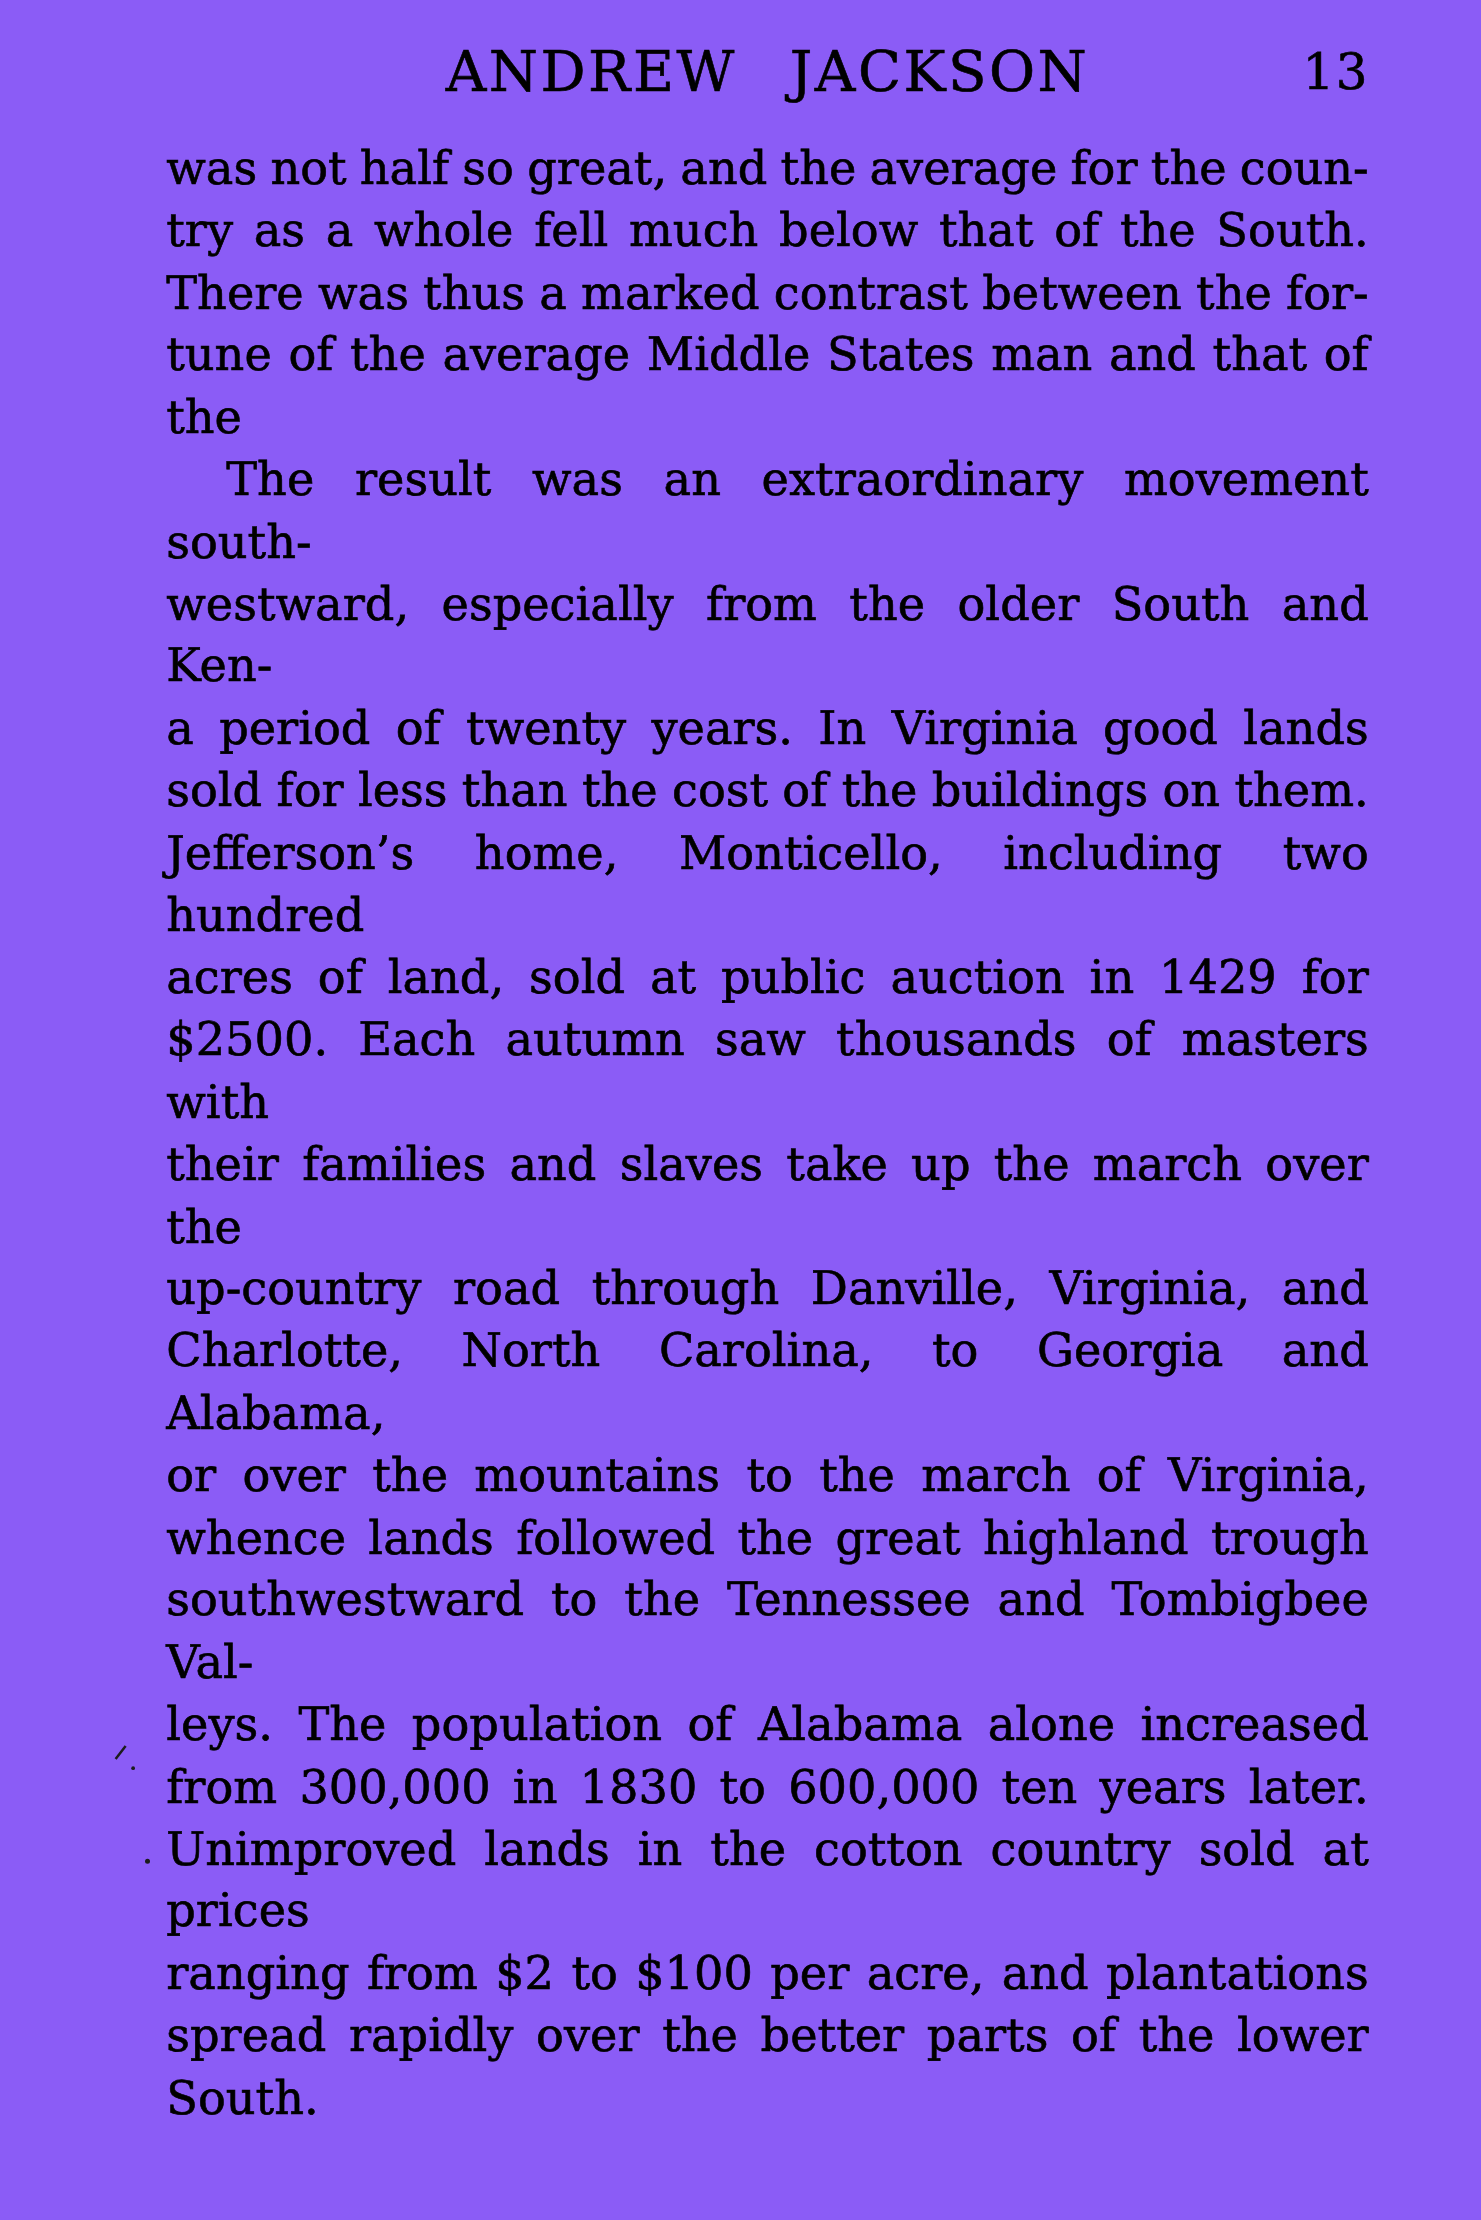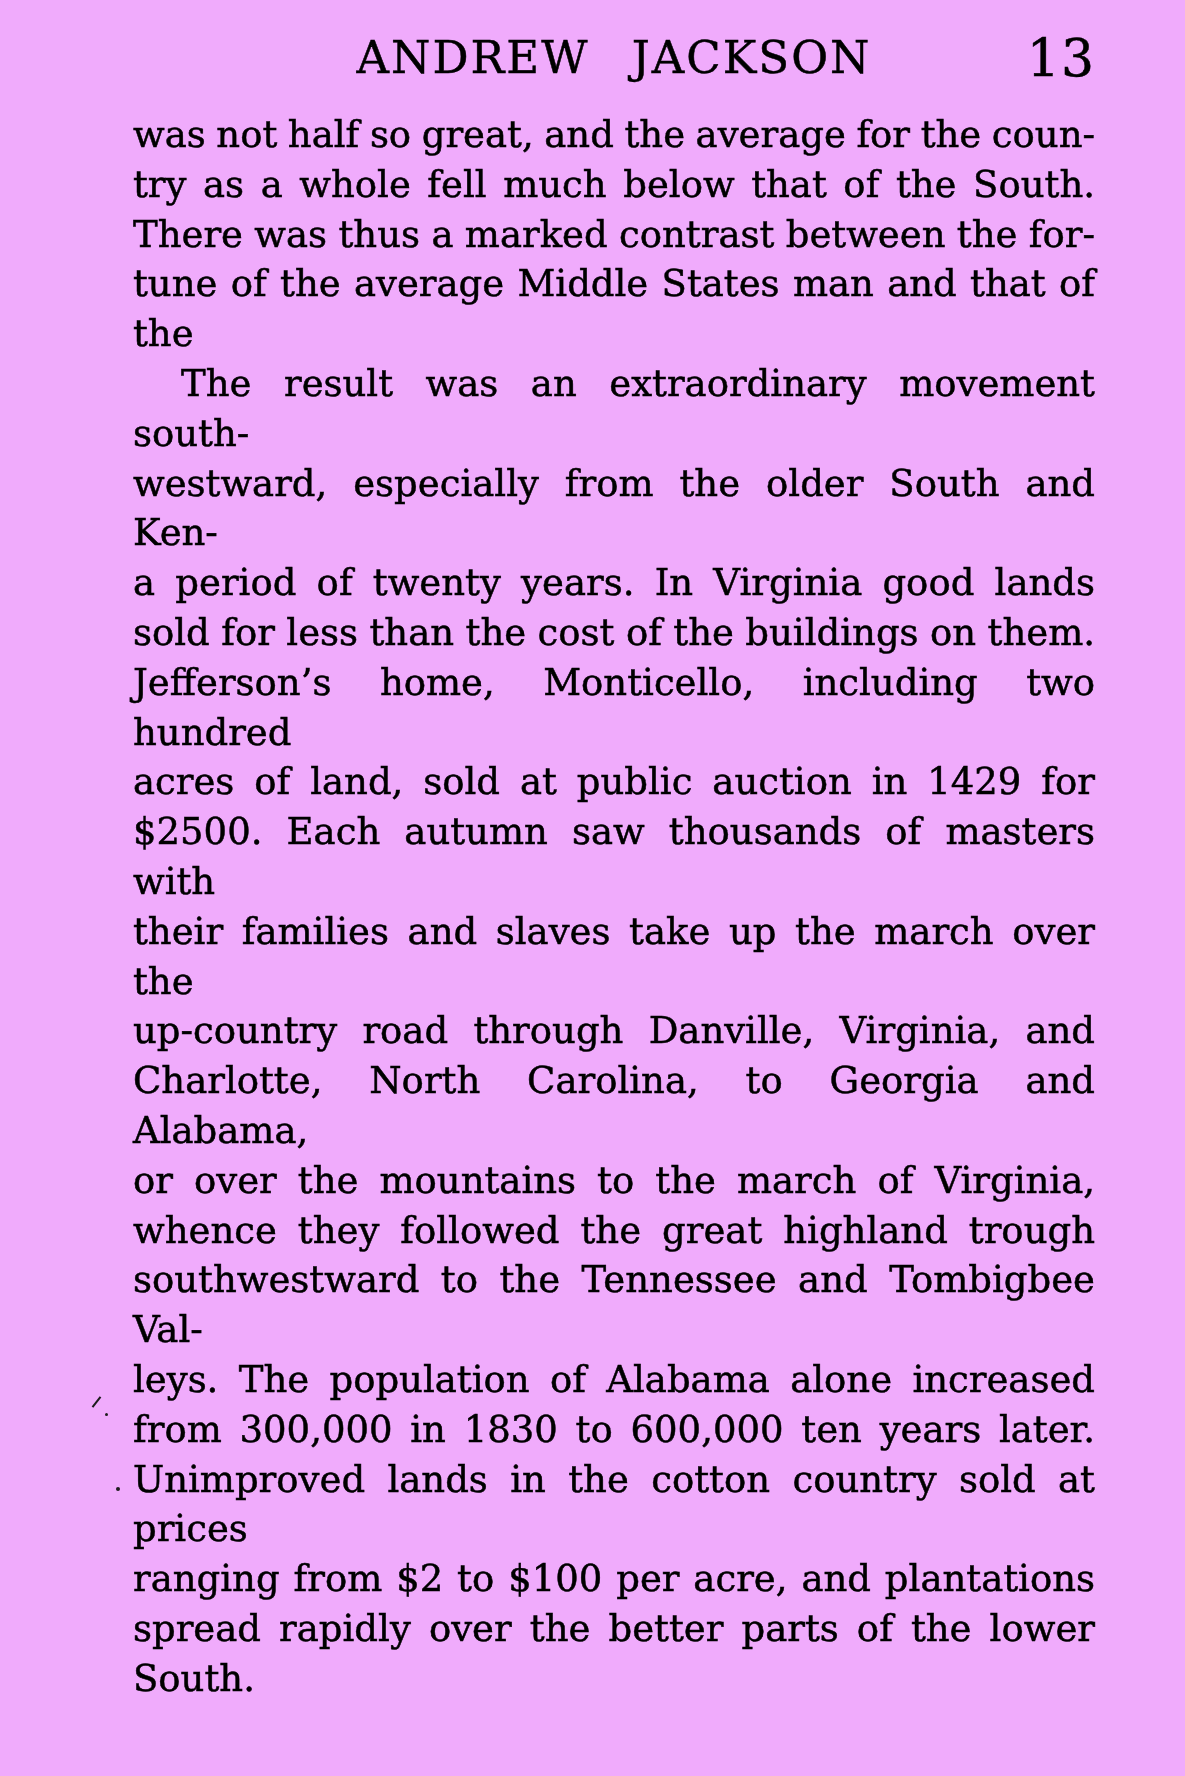--- a/index.html
+++ b/index.html
@@ -4,21 +4,21 @@
 <style>
   html, body {
     margin: 0;
     padding: 0;
     background: #ffffff;
   }
   .page {
     position: relative;
     width: 1185px;
     height: 1776px;
-    background: #f0abfc;
+    background: #8b5cf6;
     color: #000000;
     font-family: "DejaVu Serif", "Liberation Serif", serif;
     overflow: hidden;
     -webkit-text-stroke: 0.5px #000000;
   }
   .running-head {
     position: relative;
     margin: 31px 90px 0 133px;
     height: 54px;
   }
@@ -31,21 +31,21 @@
     font-size: 45px;
     line-height: 54px;
     letter-spacing: 2px;
     word-spacing: 26px;
     white-space: nowrap;
   }
   .page-num {
     position: absolute;
     right: 0;
     top: 0;
-    font-size: 52px;
+    font-size: 40px;
     line-height: 54px;
     letter-spacing: 1px;
   }
   .body-text {
     margin: 25px 90px 0 133px;
     font-size: 37px;
     word-spacing: -1.5px;
   }
   .line {
     line-height: 49.8px;
@@ -86,21 +86,21 @@
       <div class="line">westward, especially from the older South and Ken-</div>
       <div class="line">a period of twenty years.  In Virginia good lands</div>
       <div class="line">sold for less than the cost of the buildings on them.</div>
       <div class="line">Jefferson’s home, Monticello, including two hundred</div>
       <div class="line">acres of land, sold at public auction in 1429 for</div>
       <div class="line">$2500.  Each autumn saw thousands of masters with</div>
       <div class="line">their families and slaves take up the march over the</div>
       <div class="line">up-country road through Danville, Virginia, and</div>
       <div class="line">Charlotte, North Carolina, to Georgia and Alabama,</div>
       <div class="line">or over the mountains to the march of Virginia,</div>
-      <div class="line">whence they followed the great highland trough</div>
+      <div class="line">whence lands followed the great highland trough</div>
       <div class="line">southwestward to the Tennessee and Tombigbee Val-</div>
       <div class="line">leys.  The population of Alabama alone increased</div>
       <div class="line">from 300,000 in 1830 to 600,000 ten years later.</div>
       <div class="line">Unimproved lands in the cotton country sold at prices</div>
       <div class="line">ranging from $2 to $100 per acre, and plantations</div>
       <div class="line">spread rapidly over the better parts of the lower South.</div>
     </main>
 
   <div></div>
 

